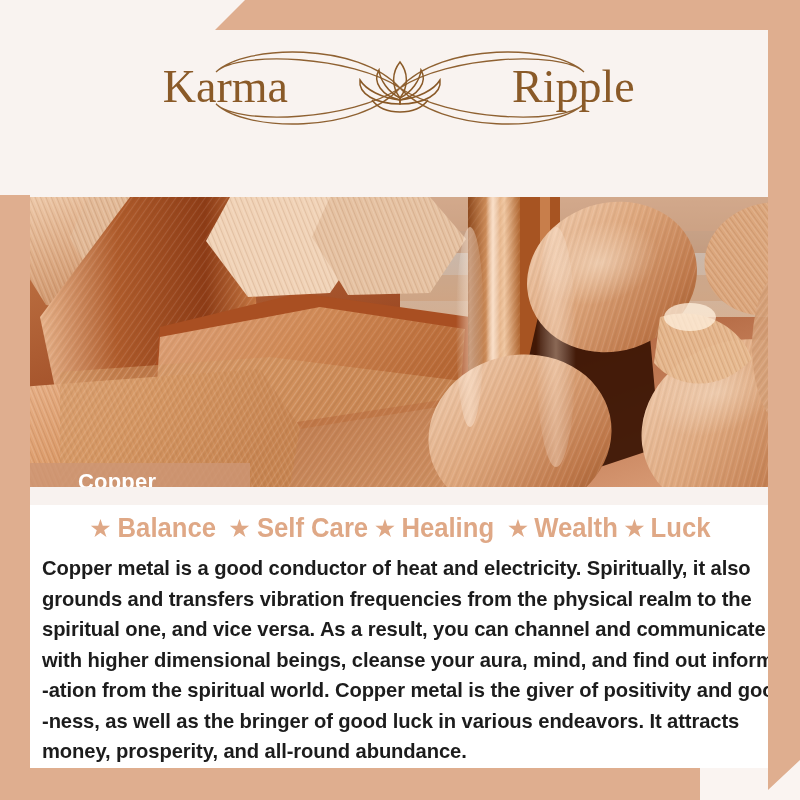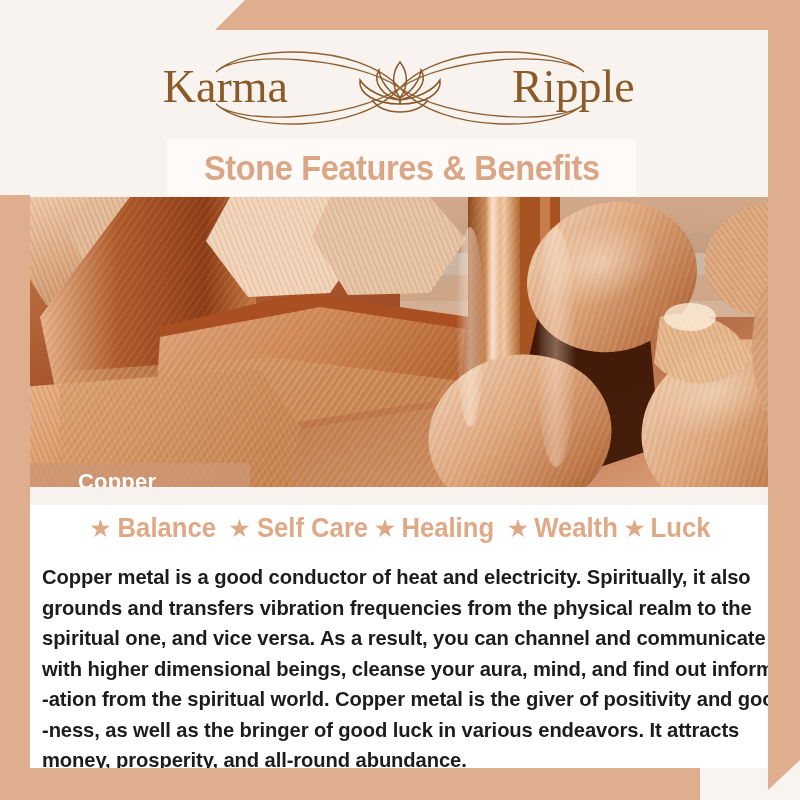--- a/index.html
+++ b/index.html
@@ -143,21 +143,20 @@
   .desc{
     position:absolute;
     left:4px; top:66px; width:734px;
     padding:0 8px;
     font-family:"Liberation Sans Narrow","Liberation Sans",sans-serif;
     font-weight:bold;
     font-size:20.5px;
     line-height:30.5px;
     color:#1c1c1c;
     letter-spacing:-0.1px;
-    margin-top:9px;
   }
   .desc div{ white-space:nowrap; transform:scaleX(0.985); transform-origin:left center; }
 </style>
 </head>
 <body>
 
 <div id="page">
 
   <div class="header">
     <div class="logo-wrap">
@@ -178,23 +177,20 @@
           <path d="M280 54 C 298 52, 314 44, 320 34 C 322 48, 304 58, 280 58 Z"></path>
           <path d="M252 54 C 258 62, 268 66, 280 66 C 292 66, 302 62, 308 54"></path>
         </g>
 
         <text x="168" y="56" text-anchor="end" font-family="'Liberation Serif', serif" font-size="46" fill="#8a5a28">Karma</text>
         <text x="392" y="56" text-anchor="start" font-family="'Liberation Serif', serif" font-size="46" fill="#8a5a28">Ripple</text>
       </svg>
     </div>
   </div>
 
-  <div class="title-banner">
-    <div class="title-text">Stone Features &amp; Benefits</div>
-  </div>
 
   <div class="photo">
     <svg viewBox="0 0 800 290" preserveAspectRatio="none">
       <defs>
         <linearGradient id="bgG" x1="0" y1="0" x2="1" y2="1">
           <stop offset="0" stop-color="#c97f4d"></stop>
           <stop offset="0.45" stop-color="#9d4a24"></stop>
           <stop offset="1" stop-color="#e2a882"></stop>
         </linearGradient>
         <linearGradient id="barA" x1="0" y1="0" x2="1" y2="0">

